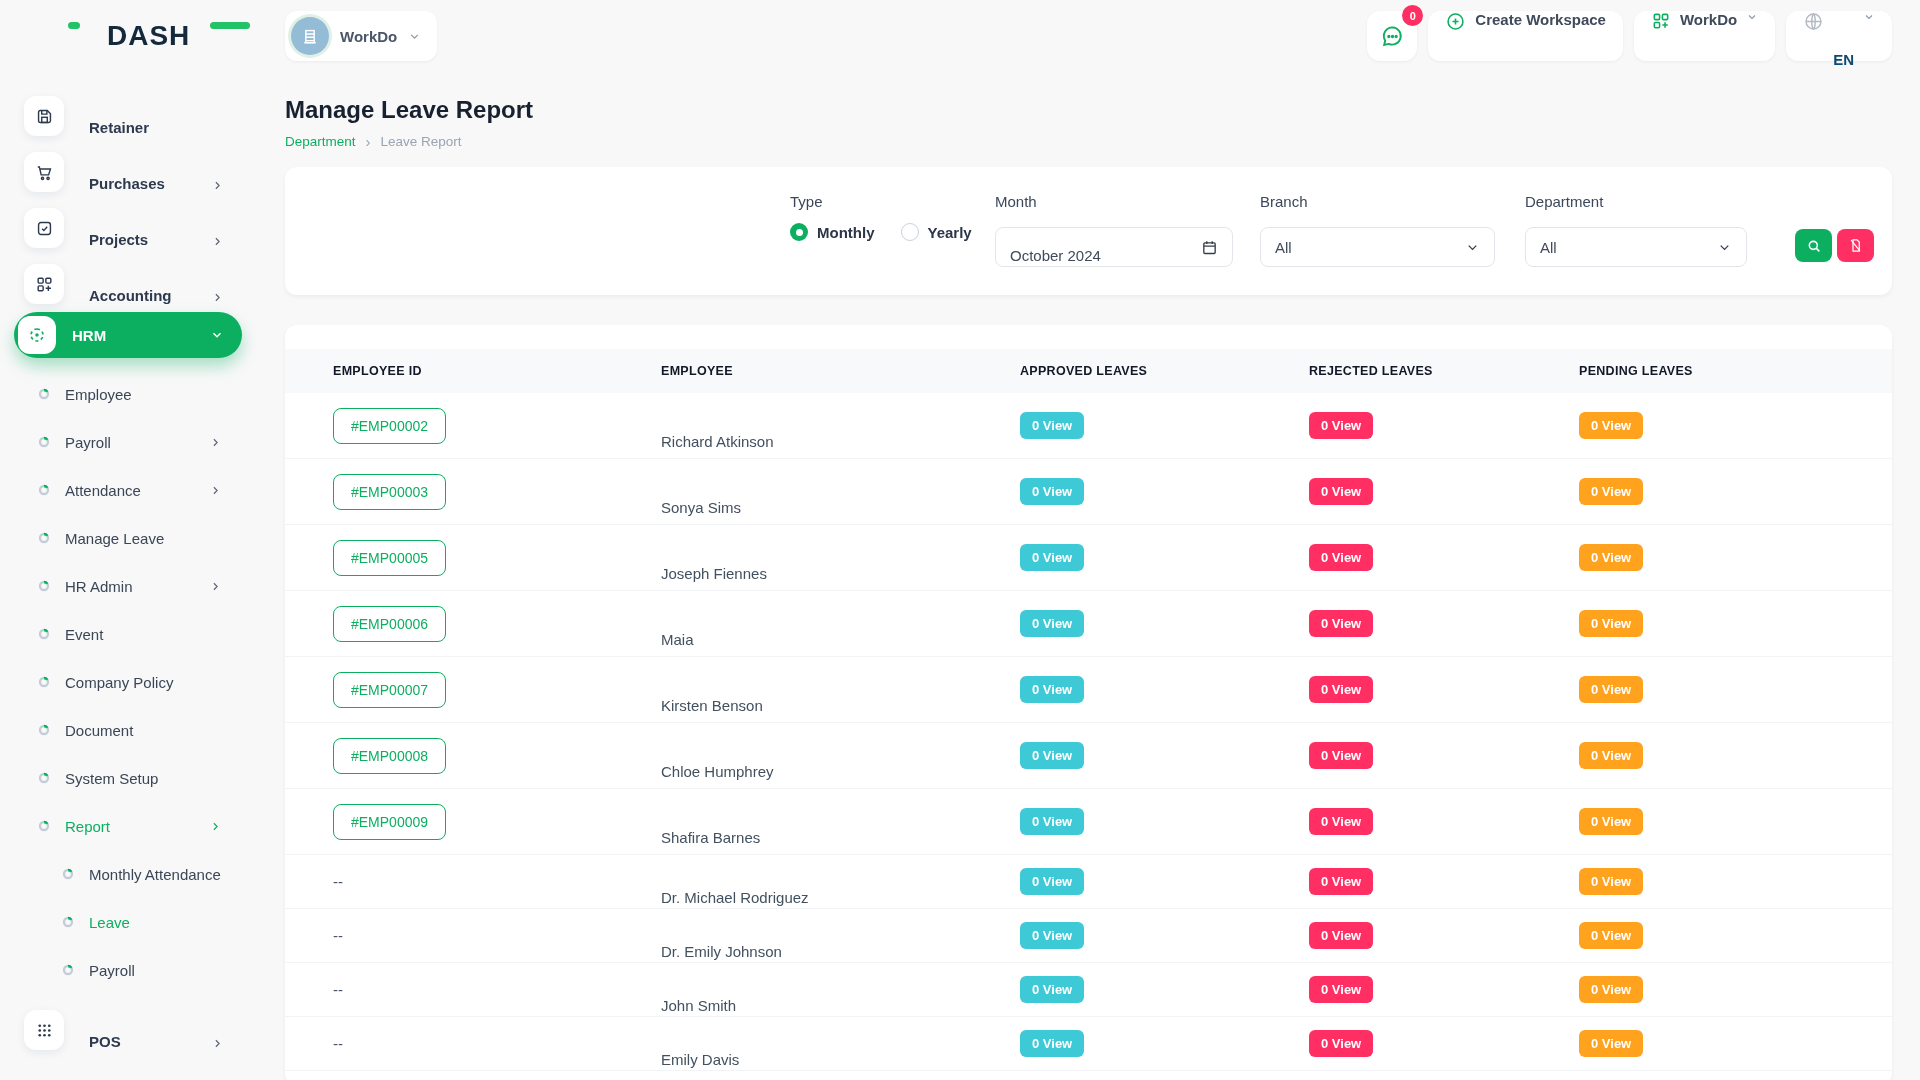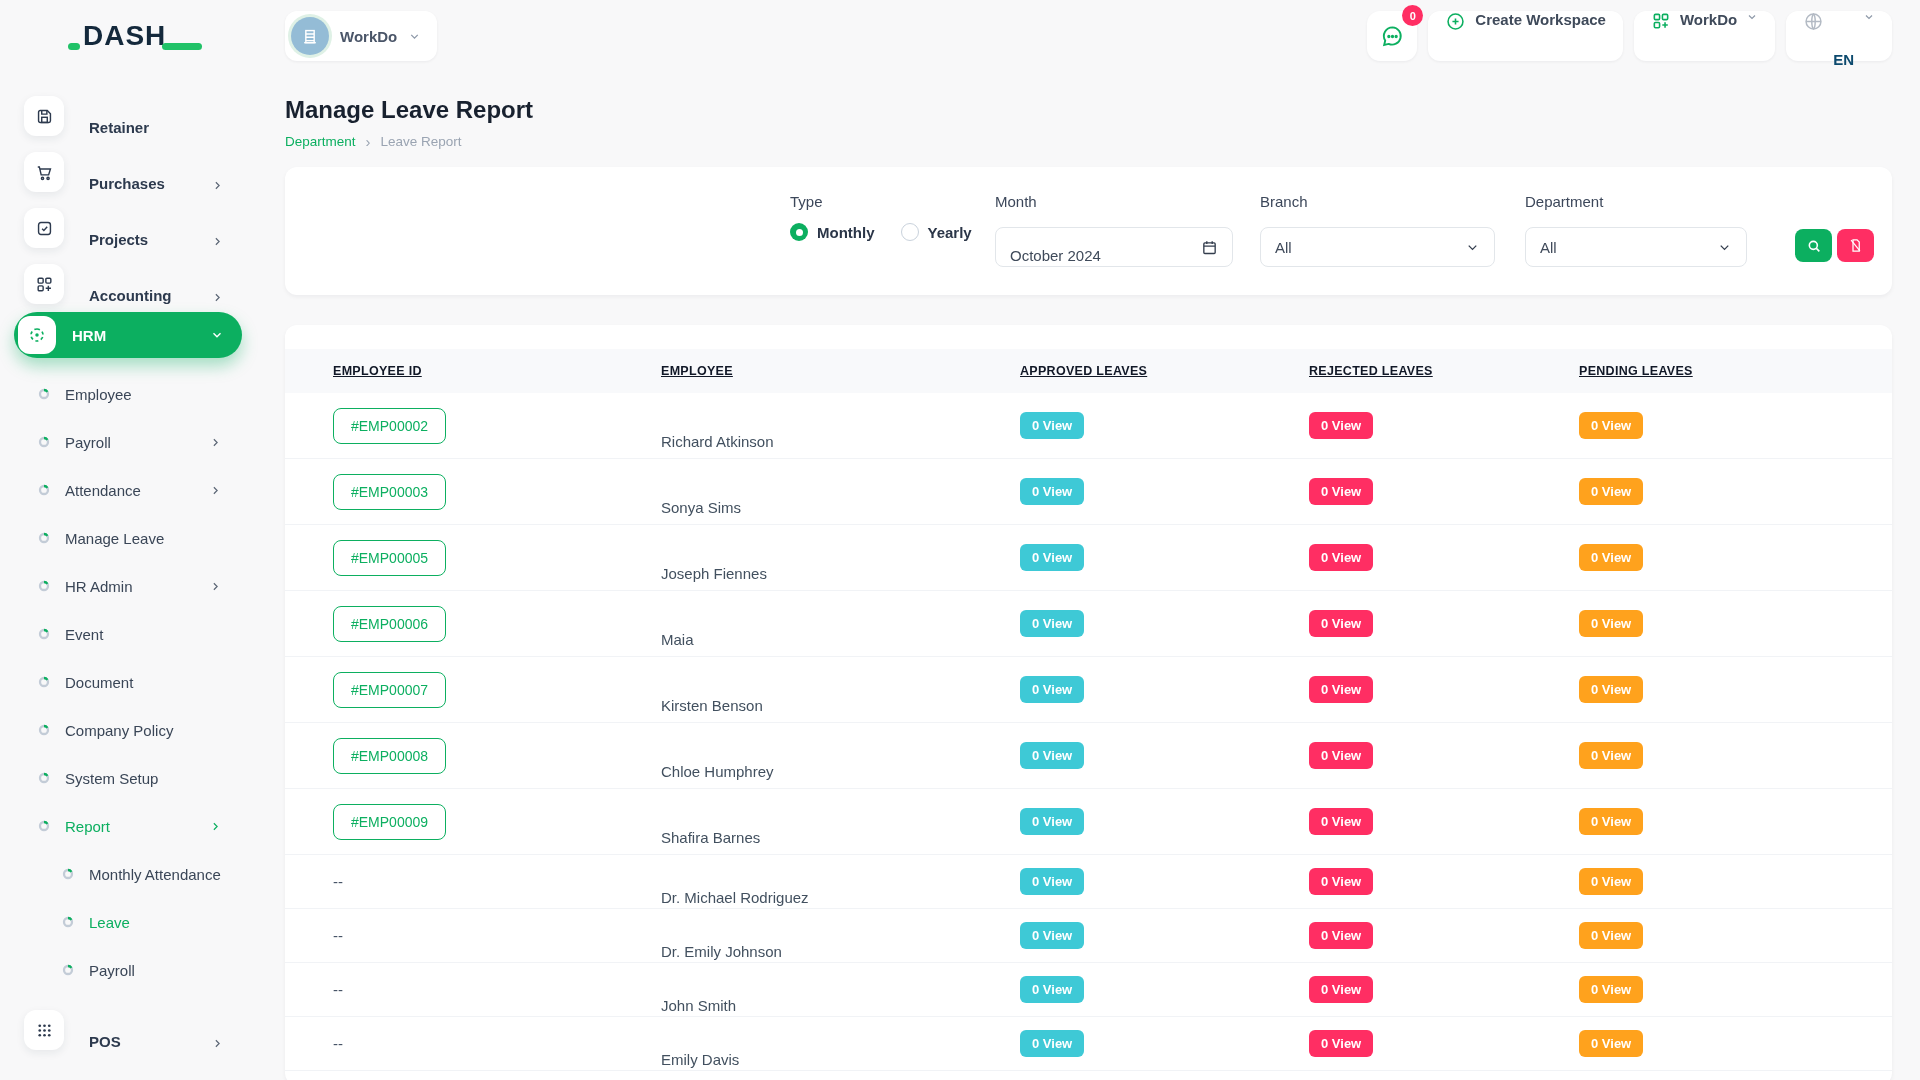--- a/index.html
+++ b/index.html
@@ -9,21 +9,21 @@
     background:#f8f8f9;
     color:#2d3a4e;
     overflow:hidden;
     position:relative;
   }
   svg { display:block; }
 
   
   .topbar { position:absolute; top:0; left:0; width:1920px; height:72px;
     display:flex; align-items:center; padding:0 28px 0 68px; }
-  .logo { width:217px; display:flex; align-items:flex-end; }
+  .logo { width:217px; display:flex; align-items:flex-start;gap:24px; }
   .logo-dot { width:12px; height:7px; border-radius:4px; background:#21c268; margin-right:3px; }
   .logo-text { font-size:28px; font-weight:800; letter-spacing:1px; color:#14293c; line-height:1; }
   .logo-dash { width:40px; height:7px; border-radius:4px; background:#21c268; margin-left:-4px; }
 
   .ws-pill { background:#fff; border-radius:12px; box-shadow:0 1px 3px rgba(16,24,40,.06);
     display:flex; align-items:center; gap:11px; padding:6px 16px 6px 6px; cursor:pointer; }
   .ws-avatar { width:38px; height:38px; border-radius:50%; background:#94bcd6;
     box-shadow:0 0 0 3px #dff1e6; display:flex; align-items:center; justify-content:center; }
   .ws-label { font-size:15px; font-weight:600; color:#4a5568; }
   .chev { color:#8e99a9; }
@@ -89,21 +89,21 @@
   .sq-btn { position:absolute; top:62px; width:37px; height:33px; border:none; border-radius:8px;
     display:flex; align-items:center; justify-content:center; cursor:pointer; color:#fff; }
   .sq-btn.search { background:#0caf60; }
   .sq-btn.reset { background:#ff2e63; }
 
   .table-card { margin-top:30px; background:#fff; border-radius:12px;
     box-shadow:0 2px 4px rgba(16,24,40,.05); padding-top:24px; height:760px; overflow:hidden; }
   .t-row { display:grid; grid-template-columns:328px 359px 289px 270px 1fr;
     align-items:center; padding-left:48px; }
   .t-head { background:#f8f9fb; height:44px; font-size:12.5px; font-weight:700; color:#111827;
-    letter-spacing:.3px;text-decoration:underline; }
+    letter-spacing:.3px; }
   .t-row.data { height:66px; border-bottom:1px solid #f1f3f6; }
   .t-row.data.short { height:54px; }
   .id-btn { display:inline-block; padding:9px 17px; border:1px solid #0caf60; border-radius:8px;
     color:#0caf60; font-size:14px; background:#fff; cursor:pointer; }
   .dash-id { color:#475467; font-size:15px; }
   .emp-name { font-size:15px; color:#42505f;margin-top:32px; }
   .badge { display:inline-block; justify-self:start; padding:6px 12px; border-radius:6px;
     color:#fff; font-size:13px; font-weight:600; cursor:pointer; }
   .badge.approved { background:#3ec9d6; }
   .badge.rejected { background:#ff2e63; }
@@ -297,28 +297,28 @@
           <circle cx="6" cy="6" r="4" stroke="#c3ccd7" stroke-width="2.3"></circle>
           <path d="M6 2a4 4 0 0 1 3.4 1.9" stroke="#0caf60" stroke-width="2.3"></path>
         </svg>
       <span>Event</span>
     </li>
     <li class="sub-item">
       <svg class="bullet" width="12" height="12" viewBox="0 0 12 12" fill="none">
           <circle cx="6" cy="6" r="4" stroke="#c3ccd7" stroke-width="2.3"></circle>
           <path d="M6 2a4 4 0 0 1 3.4 1.9" stroke="#0caf60" stroke-width="2.3"></path>
         </svg>
+      <span>Company Policy</span>
+    </li>
+    <li class="sub-item">
+      <svg class="bullet" width="12" height="12" viewBox="0 0 12 12" fill="none">
+          <circle cx="6" cy="6" r="4" stroke="#c3ccd7" stroke-width="2.3"></circle>
+          <path d="M6 2a4 4 0 0 1 3.4 1.9" stroke="#0caf60" stroke-width="2.3"></path>
+        </svg>
       <span>Document</span>
-    </li>
-    <li class="sub-item">
-      <svg class="bullet" width="12" height="12" viewBox="0 0 12 12" fill="none">
-          <circle cx="6" cy="6" r="4" stroke="#c3ccd7" stroke-width="2.3"></circle>
-          <path d="M6 2a4 4 0 0 1 3.4 1.9" stroke="#0caf60" stroke-width="2.3"></path>
-        </svg>
-      <span>Company Policy</span>
     </li>
     <li class="sub-item">
       <svg class="bullet" width="12" height="12" viewBox="0 0 12 12" fill="none">
           <circle cx="6" cy="6" r="4" stroke="#c3ccd7" stroke-width="2.3"></circle>
           <path d="M6 2a4 4 0 0 1 3.4 1.9" stroke="#0caf60" stroke-width="2.3"></path>
         </svg>
       <span>System Setup</span>
     </li>
     <li class="sub-item active">
       <svg class="bullet" width="12" height="12" viewBox="0 0 12 12" fill="none">

